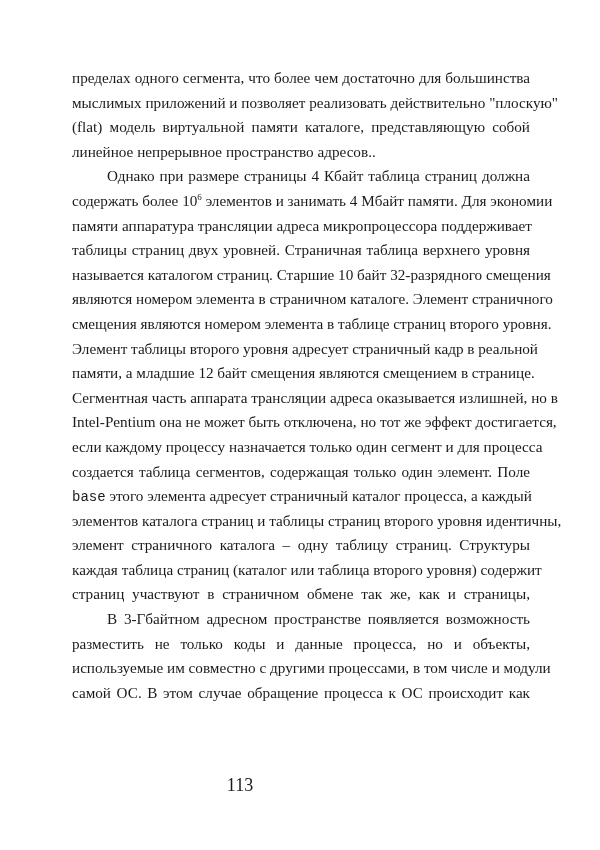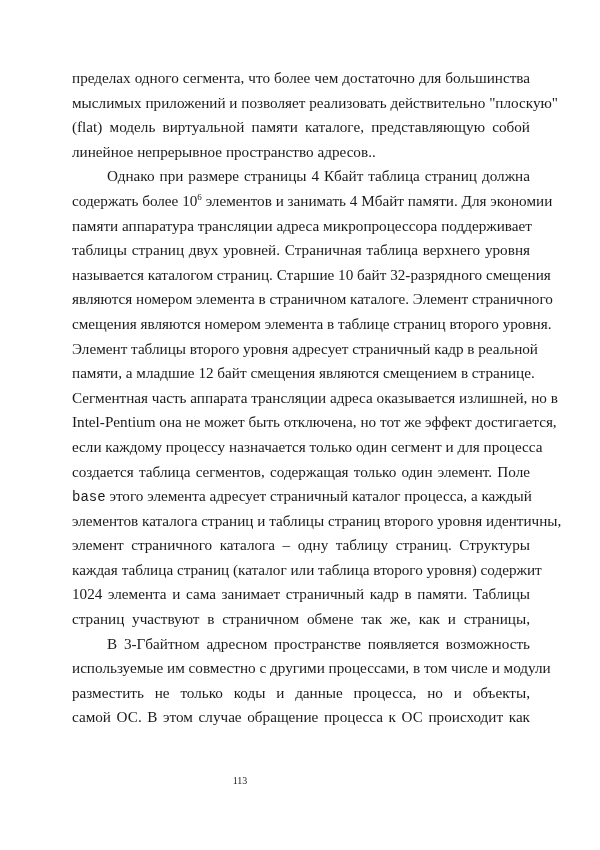--- a/index.html
+++ b/index.html
@@ -44,21 +44,21 @@
       font-size: 9px;
       line-height: 0;
       vertical-align: 6px;
     }
     .page-number {
       position: absolute;
       left: 0;
       width: 480px;
       top: 775px;
       text-align: center;
-      font-size: 10px;
+      font-size: 18px;
     }
   </style>
 </head>
 <body>
 
 <div class="page">
 
   <div>
     <div class="line">пределах одного сегмента, что более чем достаточно для большинства</div>
     <div class="line">мыслимых приложений и позволяет реализовать действительно "плоскую"</div>
@@ -77,25 +77,24 @@
     <div class="line">Элемент таблицы второго уровня адресует страничный кадр в реальной</div>
     <div class="line">памяти, а младшие 12 байт смещения являются смещением в странице.</div>
     <div class="line">Сегментная часть аппарата трансляции адреса оказывается излишней, но в</div>
     <div class="line">Intel-Pentium она не может быть отключена, но тот же эффект достигается,</div>
     <div class="line">если каждому процессу назначается только один сегмент и для процесса</div>
     <div class="line">создается таблица сегментов, содержащая только один элемент. Поле</div>
     <div class="line"><span class="mono">base</span><span> этого элемента адресует страничный каталог процесса, а каждый</span></div>
     <div class="line">элементов каталога страниц и таблицы страниц второго уровня идентичны,</div>
     <div class="line">элемент страничного каталога – одну таблицу страниц. Структуры</div>
     <div class="line">каждая таблица страниц (каталог или таблица второго уровня) содержит</div>
-    <div class="line">1024 элемента и сама занимает страничный кадр в памяти. Таблицы</div>
     <div class="line">страниц участвуют в страничном обмене так же, как и страницы,</div>
   </div>
 
   <div>
     <div class="line indent">В 3-Гбайтном адресном пространстве появляется возможность</div>
+    <div class="line">разместить не только коды и данные процесса, но и объекты,</div>
     <div class="line">используемые им совместно с другими процессами, в том числе и модули</div>
-    <div class="line">разместить не только коды и данные процесса, но и объекты,</div>
     <div class="line">самой ОС. В этом случае обращение процесса к ОС происходит как</div>
   </div>
 </div>
 
 <div class="page-number">113</div>
 
 </body></html>

